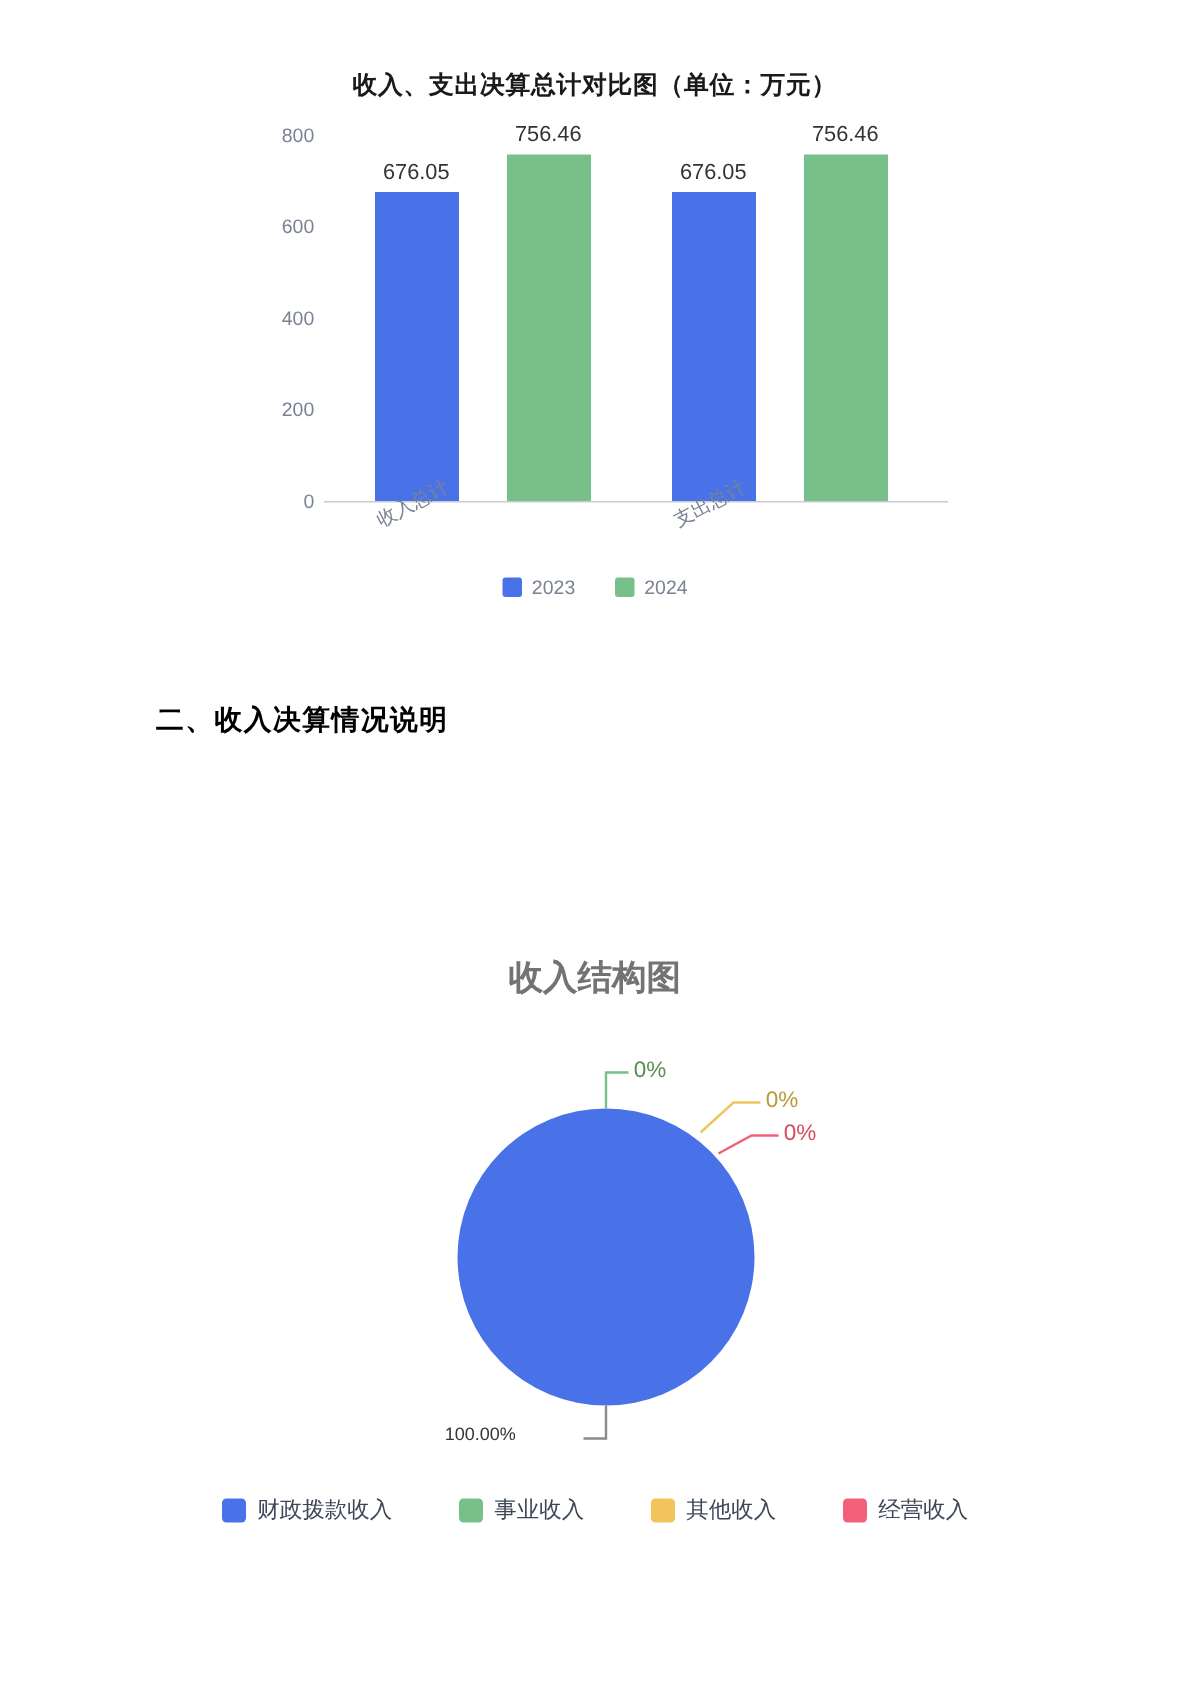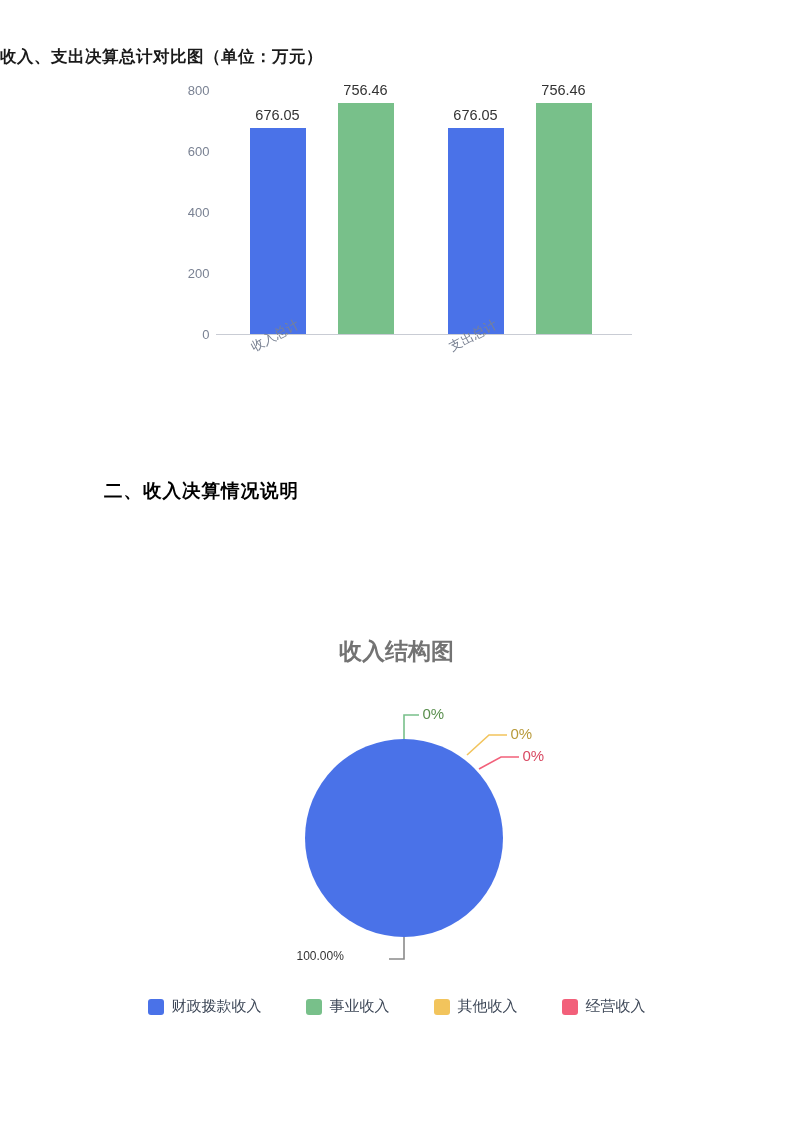--- a/index.html
+++ b/index.html
@@ -23,20 +23,21 @@
   }
 
   
   .bar-chart-block {
     position: absolute;
     left: 0;
     top: 46px;
     width: 793px;
   }
   .bar-title {
+    text-align: center;
     font-family: "Liberation Sans", sans-serif;
     font-weight: bold;
     font-size: 16.5px;
     color: #1a1a1a;
     letter-spacing: 0.5px;
   }
   .bar-plot {
     position: relative;
     margin: 22px auto 0 auto;
     width: 470px;
@@ -105,21 +106,21 @@
     width: 13px;
     height: 13px;
     border-radius: 2px;
     display: inline-block;
   }
 
   
   .section-heading {
     position: absolute;
     left: 104px;
-    top: 478px;
+    top: 467px;
     font-family: "Liberation Serif", serif;
     font-weight: bold;
     font-size: 18.5px;
     letter-spacing: 1px;
   }
   .para {
     position: absolute;
     left: 60px;
     top: 520px;
     width: 676px;
@@ -218,20 +219,30 @@
         </div>
         <div class="bar" style="left:320px; height:231px; background:#78c08a;">
           <span class="val">756.46</span>
         </div>
       </div>
 
       <div class="cat-label" style="left:86px;">收入总计</div>
       <div class="cat-label" style="left:284px;">支出总计</div>
     </div>
 
+    <div class="bar-legend">
+      <div class="item">
+        <span class="swatch" style="background:#4a72e8;"></span>
+        <span>2023</span>
+      </div>
+      <div class="item">
+        <span class="swatch" style="background:#78c08a;"></span>
+        <span>2024</span>
+      </div>
+    </div>
   </div>
 
   <div class="section-heading">二、收入决算情况说明</div>
 
   <div class="pie-block">
     <div class="pie-title">收入结构图</div>
 
     <div class="pie-wrap">
       <div class="pie"></div>
 

